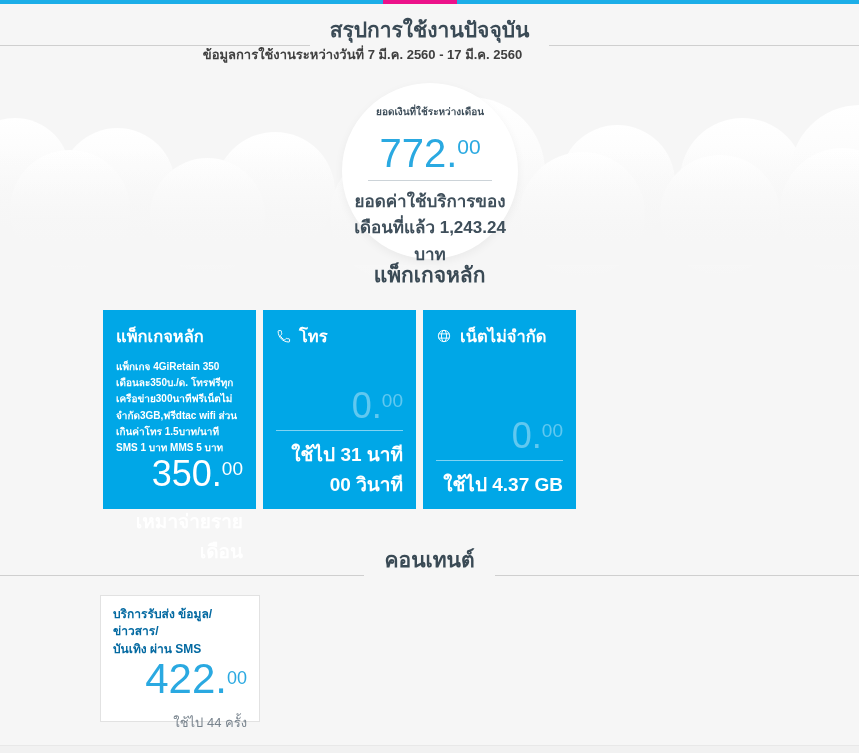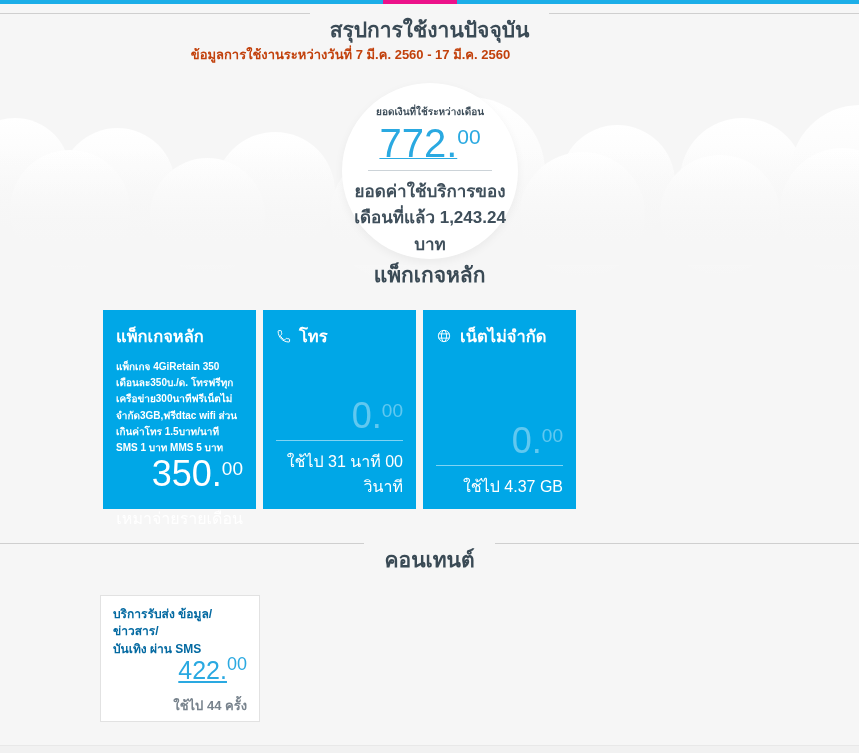--- a/index.html
+++ b/index.html
@@ -7,46 +7,46 @@
     position:relative; width:859px; height:753px;
     background:#f6f6f6; overflow:hidden;
     font-family:"Liberation Sans", sans-serif;
   }
 
   
   .topbar { position:absolute; top:0; left:0; width:859px; height:4px; background:#1caee8; }
   .topbar-pink { position:absolute; top:0; left:383px; width:74px; height:4px; background:#ec128a; }
 
   
-  .rule-head { position:absolute; left:0; width:859px; display:flex; align-items:flex-start; }
+  .rule-head { position:absolute; left:0; width:859px; display:flex; align-items:flex-end; }
   .rule-head::before, .rule-head::after { content:""; flex:1; height:1px; background:#cfcfcf; }
   .rule-head .t { padding:0 20px; font-size:21px; font-weight:bold; color:#3a4a55; white-space:nowrap; }
   .head-summary { top:13px; }
   .head-content { top:543px; }
 
   .subtitle {
-    position:absolute; top:44px; left:0; width:701px; text-align:center;
-    font-size:13px; font-weight:bold; color:#c2410c;
+    position:absolute; top:44px; left:12px; width:701px; text-align:center;
+    font-size:13px; font-weight:bold; color:#404040;
   }
 
   
   .clouds { position:absolute; top:0; left:0; width:859px; height:270px; }
   .cl { position:absolute; border-radius:50%;
         background:linear-gradient(180deg,#ffffff 0%,#fafafa 55%,#f6f6f6 100%); }
   .cloud-fade { position:absolute; top:150px; left:0; width:859px; height:115px;
         background:linear-gradient(180deg, rgba(246,246,246,0) 0%, #f6f6f6 80%); }
 
   
   .balance-circle {
     position:absolute; left:342px; top:83px; width:176px; height:176px;
     background:#ffffff; border-radius:50%; text-align:center;
     box-shadow:0 3px 10px rgba(0,0,0,0.05); box-sizing:border-box; padding-top:21px;
   }
   .bc-label { font-size:10px; font-weight:bold; color:#3f4f5b; line-height:1.5; }
-  .bc-amount { color:#2aa9e1; line-height:1; margin-top:4px;text-decoration:underline; }
+  .bc-amount { color:#2aa9e1; line-height:1; margin-top:14px; }
   .bc-amount .int { font-size:40px; }
   .bc-amount .dec { display:inline-block; font-size:21px; transform:translateY(-13px); }
   .bc-div { width:124px; height:1px; background:#ccd3d8; margin:7px auto 8px; }
   .bc-prev { font-size:17px; font-weight:bold; color:#3f4f5b; line-height:1.55; }
 
   .packages-title {
     position:absolute; top:258px; left:0; width:859px; text-align:center;
     font-size:21px; font-weight:bold; color:#3a4a55;
   }
 
@@ -58,34 +58,34 @@
     padding:13px 13px 10px; cursor:default;
   }
   .card-head { display:flex; align-items:center; gap:8px; font-size:16.5px; font-weight:bold; }
   .card-head .ic { display:inline-flex; }
   .card-desc { margin-top:10px; font-size:10px; font-weight:bold; line-height:1.62; }
   .card-amount { margin-top:auto; text-align:right; line-height:1; }
   .card-amount .int { font-size:36px; }
   .card-amount .dec { display:inline-block; font-size:19px; transform:translateY(-11px); }
   .card.muted .card-amount { color:rgba(255,255,255,0.38); }
   .card-div { height:1px; background:rgba(255,255,255,0.5); margin:6px 0 8px; }
-  .card-foot { text-align:right; font-size:16px; font-weight:normal; }
+  .card-foot { text-align:right; font-size:19px; font-weight:bold; }
 
   
   .content-card {
     position:absolute; left:100px; top:595px; width:160px; height:127px;
     background:#fff; border:1px solid #e2e2e2; box-sizing:border-box;
     padding:10px 12px 9px; display:flex; flex-direction:column; cursor:default;
   }
   .cc-label { font-size:12px; font-weight:bold; color:#0369a1; line-height:1.45; }
   .cc-amount { margin-top:auto; text-align:right; color:#2aa9e1; line-height:1; }
-  .cc-amount .int { font-size:25px;text-decoration:underline; }
+  .cc-amount .int { font-size:42px; }
   .cc-amount .dec { display:inline-block; font-size:18px; transform:translateY(-9px); }
   .cc-div { height:1px; background:#d9dee1; margin:6px 0 6px; }
-  .cc-foot { text-align:right; font-size:13px; font-weight:bold; color:#78838d; }
+  .cc-foot { text-align:right; font-size:13px; font-weight:normal; color:#78838d; }
 
   .footer-strip {
     position:absolute; left:0; bottom:0; width:859px; height:7px;
     background:#f1f1f1; border-top:1px solid #e8e8e8;
   }
 </style>
 </head>
 <body>
 
 <div id="app">

